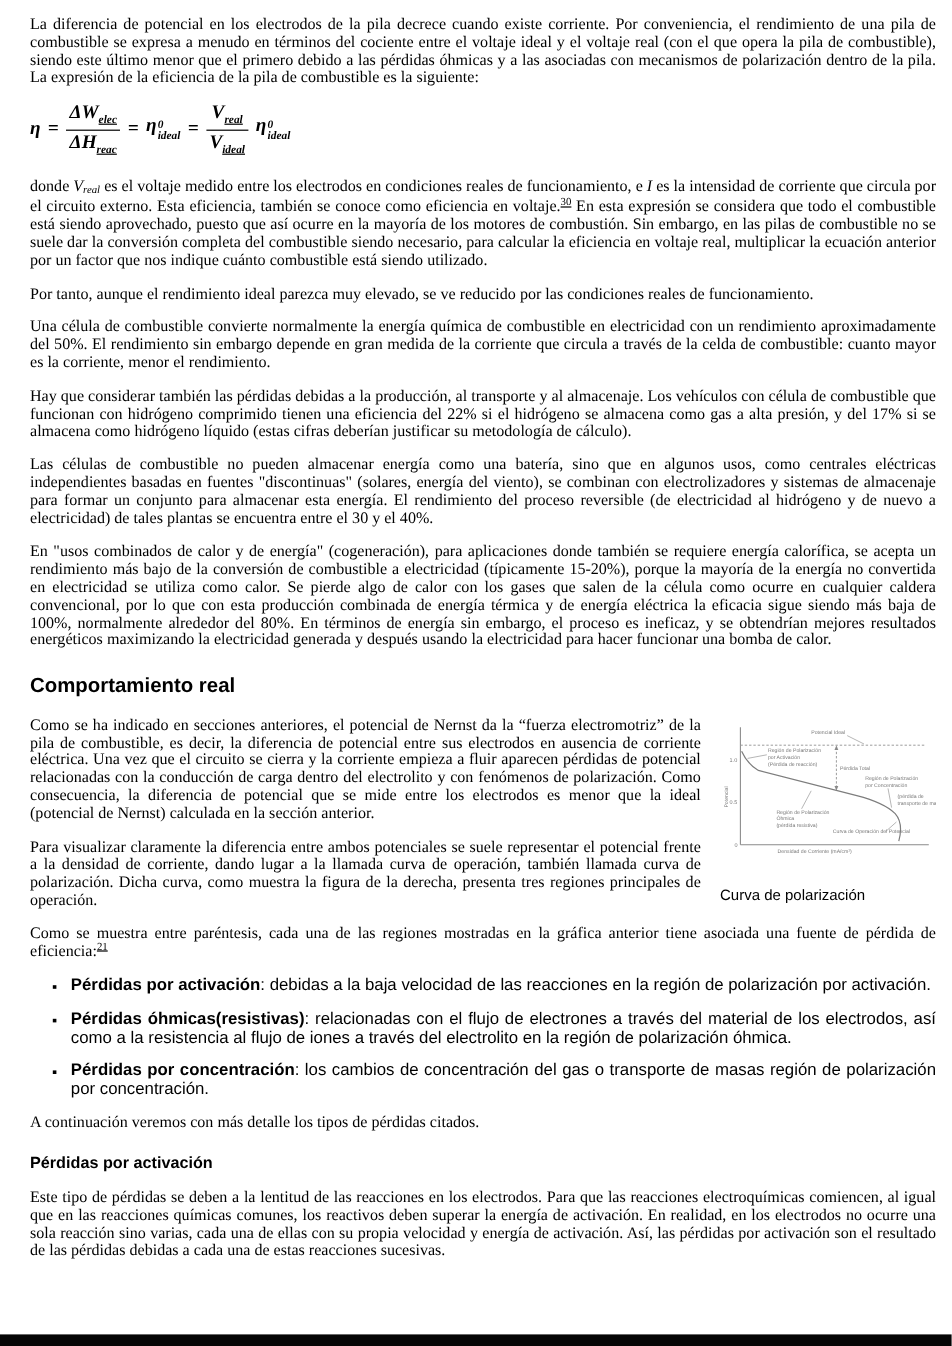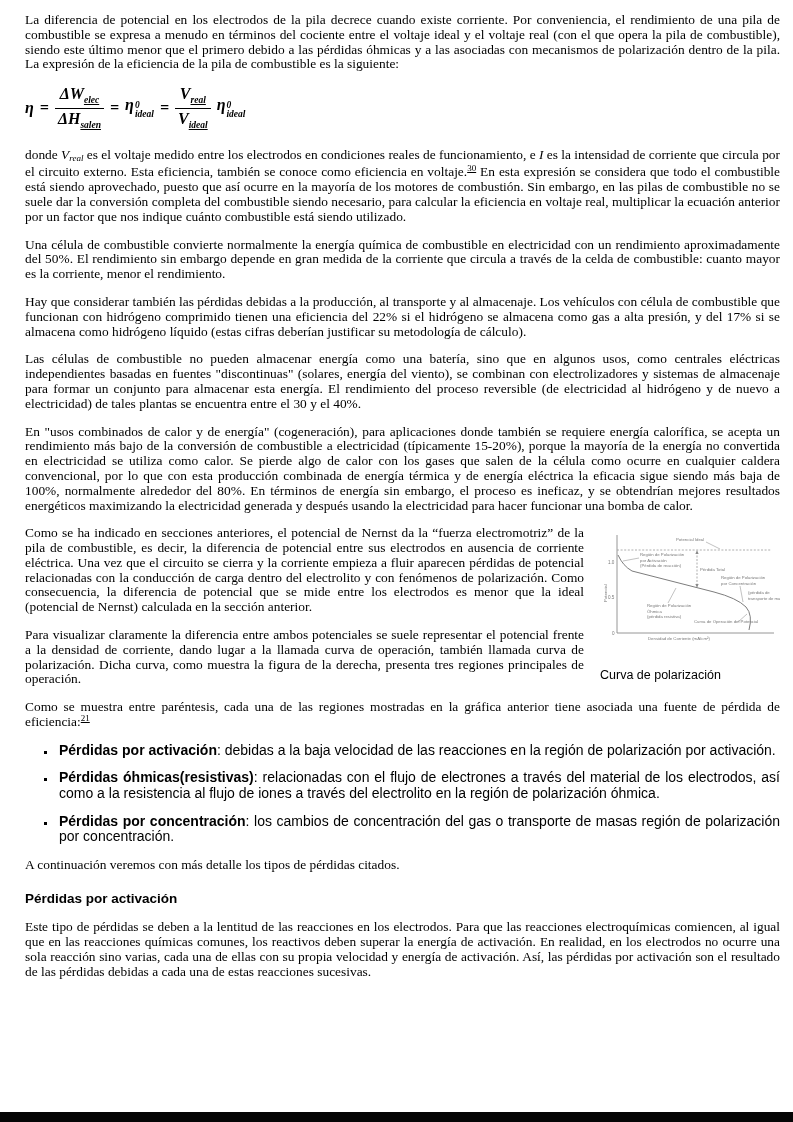--- a/index.html
+++ b/index.html
@@ -65,43 +65,45 @@
 
 <div class="page">
 
   <p>La diferencia de potencial en los electrodos de la pila decrece cuando existe corriente. Por conveniencia, el rendimiento de una pila de combustible se expresa a menudo en términos del cociente entre el voltaje ideal y el voltaje real (con el que opera la pila de combustible), siendo este último menor que el primero debido a las pérdidas óhmicas y a las asociadas con mecanismos de polarización dentro de la pila. La expresión de la eficiencia de la pila de combustible es la siguiente:</p>
 
   <div class="equation">
     <span>η</span>
     <span>=</span>
     <span class="frac">
       <span class="num"><span>ΔW</span><sub>elec</sub></span>
-      <span class="den"><span>ΔH</span><sub>salen</sub></span>
+      <span class="den"><span>ΔH</span><sub>reac</sub></span>
     </span>
     <span>=</span>
     <span><span>η</span><span class="supsub"><span class="ss-sup">0</span><span class="ss-sub">ideal</span></span></span>
     <span>=</span>
     <span class="frac">
       <span class="num"><span>V</span><sub>real</sub></span>
       <span class="den"><span>V</span><sub>ideal</sub></span>
     </span>
     <span><span>η</span><span class="supsub"><span class="ss-sup">0</span><span class="ss-sub">ideal</span></span></span>
   </div>
 
   <p><span>donde </span><i class="var">V</i><sub class="vsub">real</sub><span> es el voltaje medido entre los electrodos en condiciones reales de funcionamiento, e </span><i class="var">I</i><span> es la intensidad de corriente que circula por el circuito externo. Esta eficiencia, también se conoce como eficiencia en voltaje.</span><sup class="ref">30</sup><span> En esta expresión se considera que todo el combustible está siendo aprovechado, puesto que así ocurre en la mayoría de los motores de combustión. Sin embargo, en las pilas de combustible no se suele dar la conversión completa del combustible siendo necesario, para calcular la eficiencia en voltaje real, multiplicar la ecuación anterior por un factor que nos indique cuánto combustible está siendo utilizado.</span></p>
 
+  <p>Por tanto, aunque el rendimiento ideal parezca muy elevado, se ve reducido por las condiciones reales de funcionamiento.</p>
 
   <p>Una célula de combustible convierte normalmente la energía química de combustible en electricidad con un rendimiento aproximadamente del 50%. El rendimiento sin embargo depende en gran medida de la corriente que circula a través de la celda de combustible: cuanto mayor es la corriente, menor el rendimiento.</p>
 
   <p>Hay que considerar también las pérdidas debidas a la producción, al transporte y al almacenaje. Los vehículos con célula de combustible que funcionan con hidrógeno comprimido tienen una eficiencia del 22% si el hidrógeno se almacena como gas a alta presión, y del 17% si se almacena como hidrógeno líquido (estas cifras deberían justificar su metodología de cálculo).</p>
 
   <p>Las células de combustible no pueden almacenar energía como una batería, sino que en algunos usos, como centrales eléctricas independientes basadas en fuentes "discontinuas" (solares, energía del viento), se combinan con electrolizadores y sistemas de almacenaje para formar un conjunto para almacenar esta energía. El rendimiento del proceso reversible (de electricidad al hidrógeno y de nuevo a electricidad) de tales plantas se encuentra entre el 30 y el 40%.</p>
 
   <p>En "usos combinados de calor y de energía" (cogeneración), para aplicaciones donde también se requiere energía calorífica, se acepta un rendimiento más bajo de la conversión de combustible a electricidad (típicamente 15-20%), porque la mayoría de la energía no convertida en electricidad se utiliza como calor. Se pierde algo de calor con los gases que salen de la célula como ocurre en cualquier caldera convencional, por lo que con esta producción combinada de energía térmica y de energía eléctrica la eficacia sigue siendo más baja de 100%, normalmente alrededor del 80%. En términos de energía sin embargo, el proceso es ineficaz, y se obtendrían mejores resultados energéticos maximizando la electricidad generada y después usando la electricidad para hacer funcionar una bomba de calor.</p>
 
+  <h2 class="sect">Comportamiento real</h2>
 
   <div class="figure">
     <svg width="180" height="122" viewBox="0 0 180 122">
 
       <line x1="17" y1="5" x2="17" y2="103" stroke="#8a8a8a" stroke-width="0.9"></line>
       <line x1="17" y1="103" x2="174" y2="103" stroke="#8a8a8a" stroke-width="0.9"></line>
 
       <line x1="17" y1="20" x2="171" y2="20" stroke="#999999" stroke-width="0.8" stroke-dasharray="2,1.6"></line>
 
       <path d="M18,25 Q23,36 32,41 L114,62 Q137,68 146,77 Q153,85 149,100" fill="none" stroke="#7d7d7d" stroke-width="1"></path>

